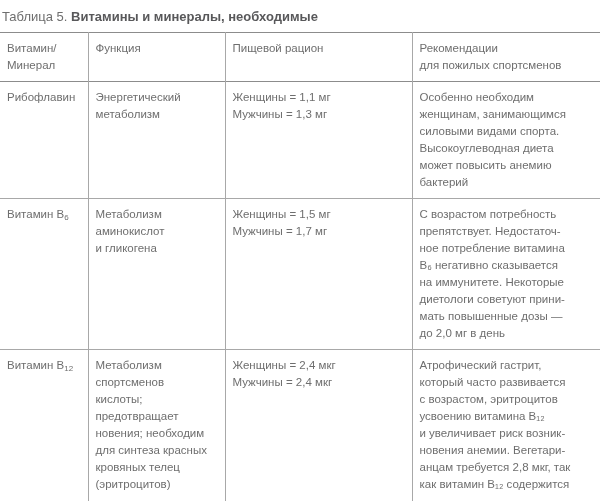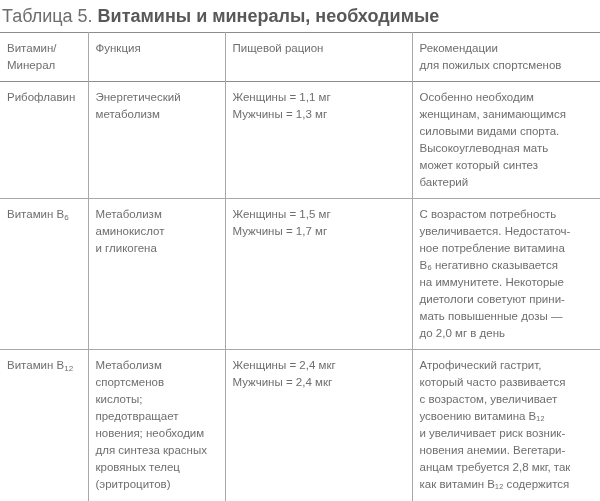--- a/index.html
+++ b/index.html
@@ -11,21 +11,21 @@
     height: 501px;
     background: #ffffff;
     font-family: "Liberation Sans", sans-serif;
     color: #6e6e6e;
     overflow: hidden;
   }
 
   
   .caption {
     padding: 6px 0 0 2px;
-    font-size: 18px;
+    font-size: 13px;
     line-height: 21px;
   }
   .caption-line {
     display: block;
     white-space: pre;
   }
   .caption-label {
     font-weight: normal;
     color: #6e6e6e;
   }
@@ -140,42 +140,42 @@
         <span class="cell-line">метаболизм</span>
       </td>
       <td>
         <span class="cell-line">Женщины = 1,1 мг</span>
         <span class="cell-line">Мужчины = 1,3 мг</span>
       </td>
       <td>
         <span class="cell-line">Особенно необходим</span>
         <span class="cell-line">женщинам, занимающимся</span>
         <span class="cell-line">силовыми видами спорта.</span>
-        <span class="cell-line">Высокоуглеводная мать</span>
-        <span class="cell-line">может который синтез</span>
+        <span class="cell-line">Высокоуглеводная диета</span>
+        <span class="cell-line">может повысить анемию</span>
         <span class="cell-line">бактерий</span>
       </td>
     </tr>
 
     <tr class="row-b6">
       <td>
         <span class="cell-line"><span>Витамин B</span><sub>6</sub></span>
       </td>
       <td>
         <span class="cell-line">Метаболизм</span>
         <span class="cell-line">аминокислот</span>
         <span class="cell-line">и гликогена</span>
       </td>
       <td>
         <span class="cell-line">Женщины = 1,5 мг</span>
         <span class="cell-line">Мужчины = 1,7 мг</span>
       </td>
       <td>
         <span class="cell-line">С возрастом потребность</span>
-        <span class="cell-line">увеличивается. Недостаточ-</span>
+        <span class="cell-line">препятствует. Недостаточ-</span>
         <span class="cell-line">ное потребление витамина</span>
         <span class="cell-line">B₆ негативно сказывается</span>
         <span class="cell-line">на иммунитете. Некоторые</span>
         <span class="cell-line">диетологи советуют прини-</span>
         <span class="cell-line">мать повышенные дозы —</span>
         <span class="cell-line">до 2,0 мг в день</span>
       </td>
     </tr>
 
     <tr class="row-b12">
@@ -192,21 +192,21 @@
         <span class="cell-line">кровяных телец</span>
         <span class="cell-line">(эритроцитов)</span>
       </td>
       <td>
         <span class="cell-line">Женщины = 2,4 мкг</span>
         <span class="cell-line">Мужчины = 2,4 мкг</span>
       </td>
       <td>
         <span class="cell-line">Атрофический гастрит,</span>
         <span class="cell-line">который часто развивается</span>
-        <span class="cell-line">с возрастом, увеличивает</span>
+        <span class="cell-line">с возрастом, эритроцитов</span>
         <span class="cell-line">усвоению витамина B₁₂</span>
         <span class="cell-line">и увеличивает риск возник-</span>
         <span class="cell-line">новения анемии. Вегетари-</span>
         <span class="cell-line">анцам требуется 2,8 мкг, так</span>
         <span class="cell-line">как витамин B₁₂ содержится</span>
 
       </td>
     </tr>
 
   </tbody>

